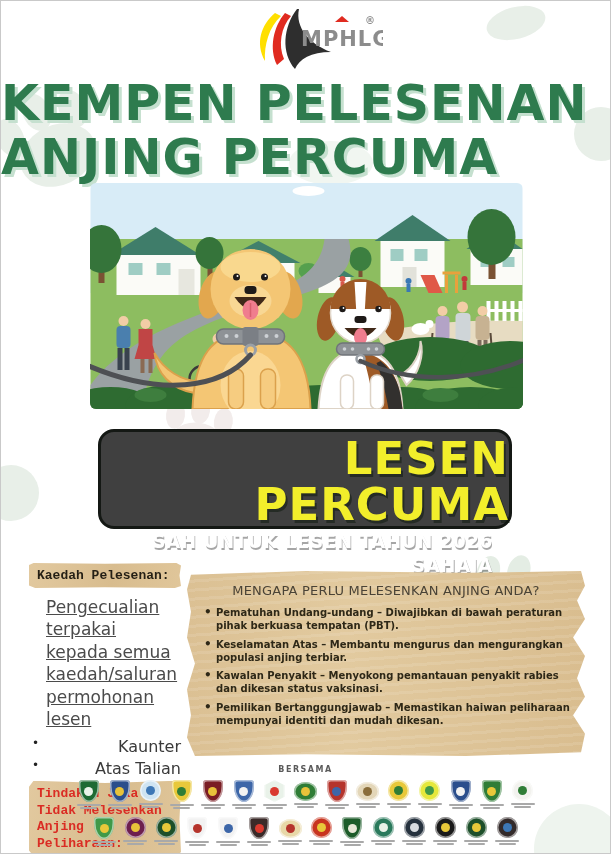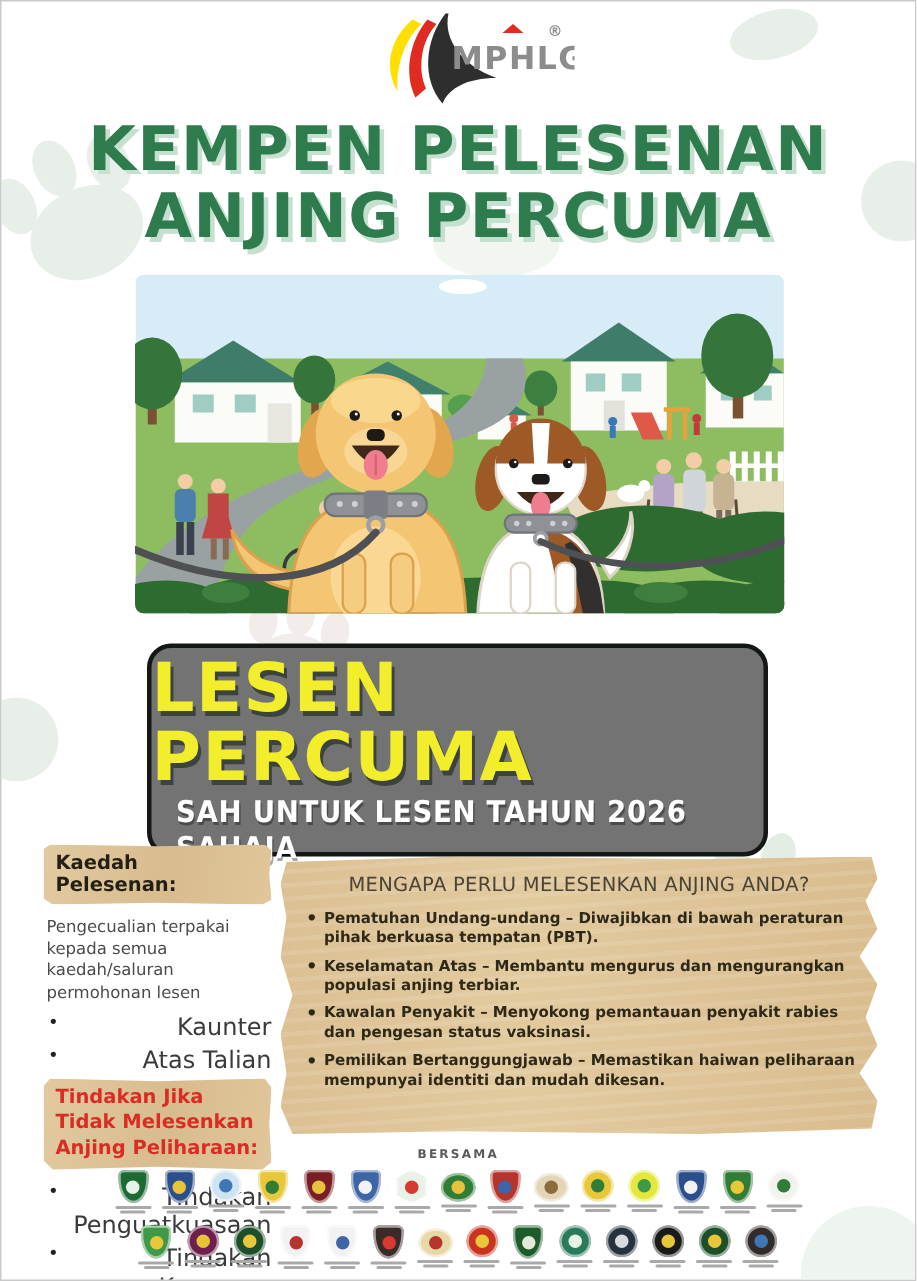--- a/index.html
+++ b/index.html
@@ -7,44 +7,44 @@
     position:relative;width:609px;height:852px;background:#ffffff;
     border:1px solid #c9c9c9;overflow:hidden;
     font-family:"DejaVu Sans","Liberation Sans",sans-serif;
   }
   
   .bg-decor{position:absolute;left:0;top:0;width:611px;height:854px;pointer-events:none;}
   
   .brand{position:absolute;left:238px;top:4px;width:144px;height:66px;}
   .brand text{font-family:"DejaVu Sans","Liberation Sans",sans-serif;font-weight:bold;}
   
-  .title{position:absolute;top:76px;left:0;width:100%;text-align:center;
-    color:#2e7b4e;font-weight:bold;font-size:41px;line-height:1.1;letter-spacing:1px;
+  .title{position:absolute;top:76px;left:0;width:100%;
+    color:#2e7b4e;font-weight:bold;font-size:49px;line-height:1.1;letter-spacing:1px;
     text-shadow:3px 3px 0 #c5e0cf;}
   
   .scene-wrap{position:absolute;left:89px;top:182px;width:433px;height:226px;
     border-radius:6px;overflow:hidden;}
   
-  .banner{position:absolute;left:97px;top:428px;width:414px;height:142px;
-    background:#737373;border:3px solid #141814;border-radius:16px;
-    box-sizing:border-box;text-align:left;padding-top:4px;}
+  .banner{position:absolute;left:97px;top:428px;width:414px;height:100px;
+    background:#404040;border:3px solid #141814;border-radius:16px;
+    box-sizing:border-box;text-align:right;padding-top:4px;}
   .banner-headline{font-size:45px;font-weight:bold;color:#f2ee2b;letter-spacing:1px;
     line-height:1.02;text-shadow:2px 3px 0 rgba(15,25,15,.55);}
   .banner-sub1{display:inline-block;font-size:20px;font-weight:bold;color:#ffffff;
     transform:scaleX(.92);transform-origin:center;letter-spacing:.5px;
     text-shadow:1px 2px 0 rgba(0,0,0,.35);margin-top:1px;}
   .banner-sub2{font-size:16px;color:#ffffff;letter-spacing:1px;margin-top:3px;}
   
   .left-col{position:absolute;left:28px;top:562px;width:152px;}
   .tan-strip{background:linear-gradient(100deg,#e2c99f,#d8bc8e 55%,#e0c69a);
     padding:5px 8px;box-sizing:border-box;
-    clip-path:polygon(0 8%,3% 0,50% 3%,97% 0,100% 10%,99% 50%,100% 92%,96% 100%,50% 97%,4% 100%,0 90%);}
+    clip-path:polygon(0 8%,3% 0,50% 3%,97% 0,100% 10%,99% 50%,100% 92%,96% 100%,50% 97%,4% 100%,0 90%);font-family:Liberation Mono, monospace;}
   .tan-strip.t1{font-size:13px;font-weight:bold;color:#241f15;}
   .tan-strip.t2{font-size:13px;font-weight:bold;color:#da2c24;line-height:1.3;margin-top:2px;}
-  .left-desc{font-size:11px;color:#4b4b4b;line-height:1.32;margin:8px 0 6px 2px;}
+  .left-desc{font-size:17px;color:#4b4b4b;line-height:1.32;margin:8px 0 6px 17px;text-decoration:underline;}
   .plain-list{list-style:none;margin:0 0 2px 0;padding:0;}
   .plain-list li{position:relative;font-size:16px;color:#3a3a3a;padding-left:15px;margin:3px 0;text-align:right;}
   .plain-list li::before{content:"•";position:absolute;left:3px;top:-1px;color:#222;font-size:12px;}
   
   .right-panel{position:absolute;left:186px;top:570px;width:398px;min-height:185px;
     box-sizing:border-box;padding:10px 13px 11px;
     background:
       repeating-linear-gradient(176deg,rgba(255,255,255,.10) 0 3px,rgba(0,0,0,0) 3px 9px),
       linear-gradient(90deg,#dbc093,#e2ca9f 40%,#d9bd8f);
     clip-path:polygon(1% 2%,30% 0%,70% 1%,99% 0%,100% 8%,98% 16%,100% 26%,97% 36%,100% 46%,98% 58%,100% 68%,97% 78%,100% 88%,99% 98%,70% 100%,30% 99%,2% 100%,0% 90%,1% 78%,0% 64%,2% 50%,0% 36%,1% 22%,0% 10%);}
@@ -310,21 +310,21 @@
       <li>Tindakan Penguatkuasaan</li>
       <li>Tindakan Kompaun</li>
     </ul>
   </div>
 
   <div class="right-panel">
     <div class="right-title">MENGAPA PERLU MELESENKAN ANJING ANDA?</div>
     <ul class="reason-list">
       <li>Pematuhan Undang-undang – Diwajibkan di bawah peraturan pihak berkuasa tempatan (PBT).</li>
       <li>Keselamatan Atas – Membantu mengurus dan mengurangkan populasi anjing terbiar.</li>
-      <li>Kawalan Penyakit – Menyokong pemantauan penyakit rabies dan pengesan status vaksinasi.</li>
+      <li>Kawalan Penyakit – Menyokong pemantauan penyakit rabies dan dikesan status vaksinasi.</li>
       <li>Pemilikan Bertanggungjawab – Memastikan haiwan peliharaan mempunyai identiti dan mudah dikesan.</li>
     </ul>
   </div>
 
   <div class="footer-label">BERSAMA</div>
   <div class="logo-row r1">
       <div class="logo-item">
         <div class="emblem shield" style="background:#1d6b33">
           <i class="core" style="background:#e8f3e8"></i>
         </div>

